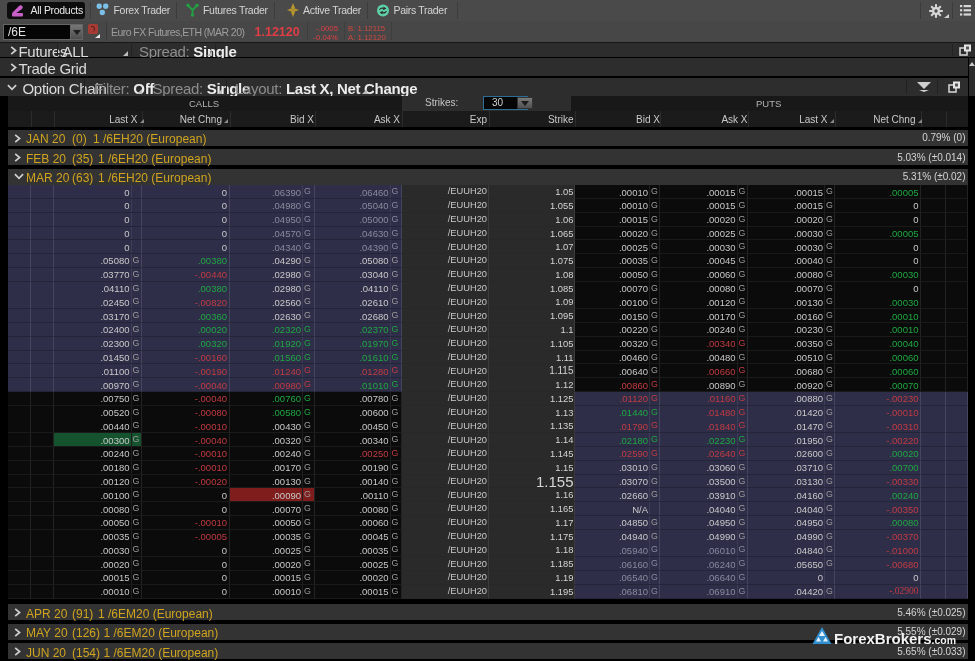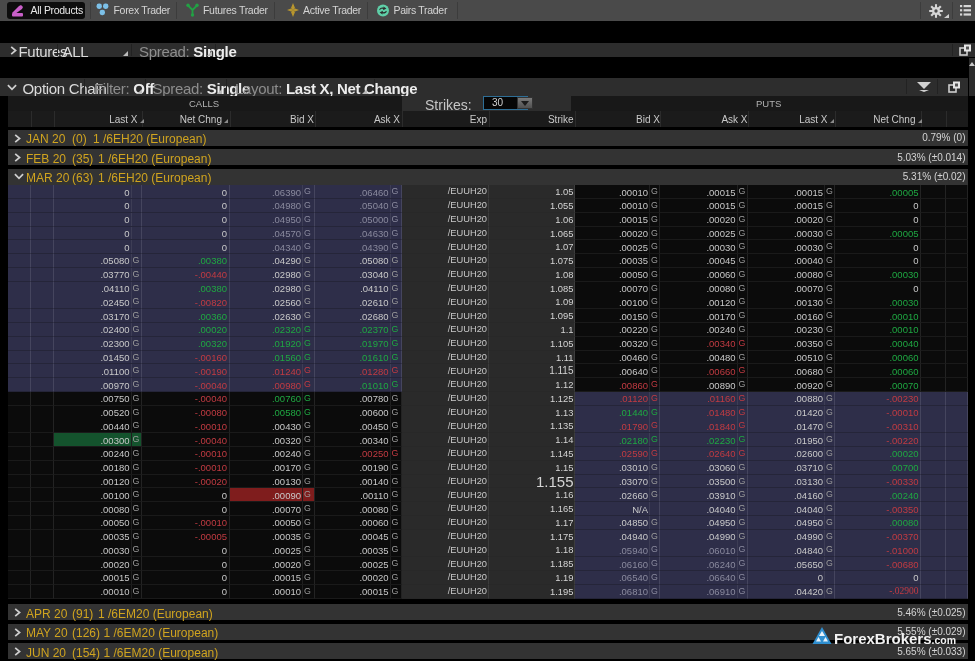--- a/index.html
+++ b/index.html
@@ -97,20 +97,37 @@
         <g fill="#d6d6d6">
           <rect x="0" y="0" width="2.2" height="2.2"></rect>
           <rect x="3.6" y="0" width="7.4" height="2.2"></rect>
           <rect x="0" y="4.2" width="2.2" height="2.2"></rect>
           <rect x="3.6" y="4.2" width="7.4" height="2.2"></rect>
           <rect x="0" y="8.4" width="2.2" height="2.2"></rect>
           <rect x="3.6" y="8.4" width="7.4" height="2.2"></rect>
         </g>
       </svg>
 </div>
+<div class="abs symrow">
+<div class="syminput">/6E</div>
+      <div class="symdd"></div>
+<div class="abs" style="left:88px;top:3px;width:10px;height:10px;background:#a83c34;border-radius:2px">
+        <div style="position:absolute;left:3px;top:2px;width:4px;height:6px;border:1.2px solid #5c201c;border-left:none;border-bottom:none;border-radius:0 3px 3px 0"></div>
+      </div>
+      <div class="abs" style="left:94.5px;top:12.5px;width:0;height:0;border-left:5px solid transparent;border-bottom:4.5px solid #e8e8e8"></div>
+<div class="vline" style="left:105.5px"></div>
+<div class="abs" style="left:111px;top:5px;font-size:10.5px;letter-spacing:-0.55px;color:#9e9e9e">Euro FX Futures,ETH (MAR 20)</div>
+<div class="abs" style="left:254.5px;top:3.5px;font-size:12.5px;font-weight:bold;color:#e03e46">1.12120</div>
+<div class="abs" style="left:310px;top:2.5px;width:28px;text-align:right;font-size:7.8px;line-height:9.2px;color:#e03e46">-.0005<br>-0.04%</div>
+<div class="vline" style="left:307px;height:18px;background:#3e3e3e"></div>
+<div class="vline" style="left:343.5px;height:18px;background:#3e3e3e"></div>
+<div class="abs" style="left:348px;top:2.5px;font-size:7.8px;line-height:9.2px;color:#d04840">B: 1.12115<br>A: 1.12120</div>
+<div class="vline" style="left:390.5px;height:18px;background:#3e3e3e"></div>
+<div class="abs" style="left:0;top:20.5px;width:975px;height:1px;background:#181818"></div>
+</div>
 <div class="abs secrow" style="top:42.5px;height:14px">
 <div class="abs" style="left:10px;top:3px">
         <svg width="7" height="9" viewBox="0 0 7 9">
           <path d="M1.2 0.8 L5.6 4.5 L1.2 8.2" stroke="#cfcfcf" stroke-width="1.7" fill="none"></path>
         </svg>
       </div>
 <div class="sectxt" style="left:18.5px;top:0.5px">Futures</div>
 <div class="ssep" style="left:57px"></div>
 <div class="sectxt" style="left:62.5px;top:0.5px">ALL</div>
 <div class="corner" style="left:123px;top:8px;border-bottom-color:#bbb"></div>
@@ -119,20 +136,28 @@
 <div class="corner" style="left:207px;top:8px;border-bottom-color:#bbb"></div>
 <div class="ssep" style="left:214.5px"></div>
 <div class="ssep" style="left:951.5px"></div>
 <div class="abs" style="left:959px;top:1px">
         <svg width="13" height="12" viewBox="0 0 13 12">
           <rect x="1" y="4" width="7" height="7" fill="none" stroke="#cfcfcf" stroke-width="1.6"></rect>
           <rect x="5" y="0.5" width="7" height="7" fill="#e6e6e6"></rect>
           <rect x="7" y="2.5" width="3" height="3" fill="#555"></rect>
         </svg>
       </div>
+</div>
+<div class="abs secrow" style="top:57.5px;height:18px;width:968px">
+<div class="abs" style="left:10px;top:5px">
+        <svg width="7" height="9" viewBox="0 0 7 9">
+          <path d="M1.2 0.8 L5.6 4.5 L1.2 8.2" stroke="#cfcfcf" stroke-width="1.7" fill="none"></path>
+        </svg>
+      </div>
+<div class="sectxt" style="left:18.5px;top:2.5px">Trade Grid</div>
 </div>
 <div class="abs" style="left:968.5px;top:57.5px;width:6.5px;height:38px;background:#2b2b2b"></div>
 <div class="abs" style="left:969px;top:61.5px;width:0;height:0;border-left:3px solid transparent;border-right:3px solid transparent;border-bottom:4px solid #c8c8c8"></div>
 <div class="abs secrow" style="top:77.5px;height:18px;width:968px">
 <div class="abs" style="left:7px;top:6px">
         <svg width="10" height="7" viewBox="0 0 10 7">
           <path d="M0.9 1.2 L5 5.4 L9.1 1.2" stroke="#cfcfcf" stroke-width="1.7" fill="none"></path>
         </svg>
       </div>
 <div class="sectxt" style="left:22.5px;top:2.5px">Option Chain</div>
@@ -159,21 +184,21 @@
           <rect x="1" y="4" width="7" height="7" fill="none" stroke="#cfcfcf" stroke-width="1.6"></rect>
           <rect x="5" y="0.5" width="7" height="7" fill="#e6e6e6"></rect>
           <rect x="7" y="2.5" width="3" height="3" fill="#555"></rect>
         </svg>
       </div>
 </div>
 <div class="abs ghdr">
       <div class="strikespanel"></div>
       <div class="ghdrtxt" style="left:181px">CALLS</div>
       <div class="ghdrtxt" style="left:748px">PUTS</div>
-      <div class="ghdrtxt" style="left:417px;color:#c6c6c6;font-size:14px;top:1.5px">Strikes:</div>
+      <div class="ghdrtxt" style="left:417px;color:#c6c6c6;font-size:10px;top:1.5px">Strikes:</div>
       <div style="position:absolute;left:474.5px;top:0.5px;width:45px;height:13.5px;background:#060606;border:1px solid #2e6e96"></div>
       <div style="position:absolute;left:484px;top:1.5px;font-size:10px;color:#d2d2d2">30</div>
       <div style="position:absolute;left:509px;top:1.5px;width:16px;height:11.5px;background:linear-gradient(#7a7a7a,#505050);border:1px solid #333"></div>
       <div style="position:absolute;left:513px;top:5.5px;width:0;height:0;border-left:4.5px solid transparent;border-right:4.5px solid transparent;border-top:5px solid #1c1c1c"></div>
     </div>
 <div class="abs colhdr">
       <div class="chsep" style="left:23px"></div>
       <div class="chsep" style="left:46px"></div>
       <div class="chsep" style="left:134px"></div>
       <div class="chsep" style="left:221.5px"></div>

